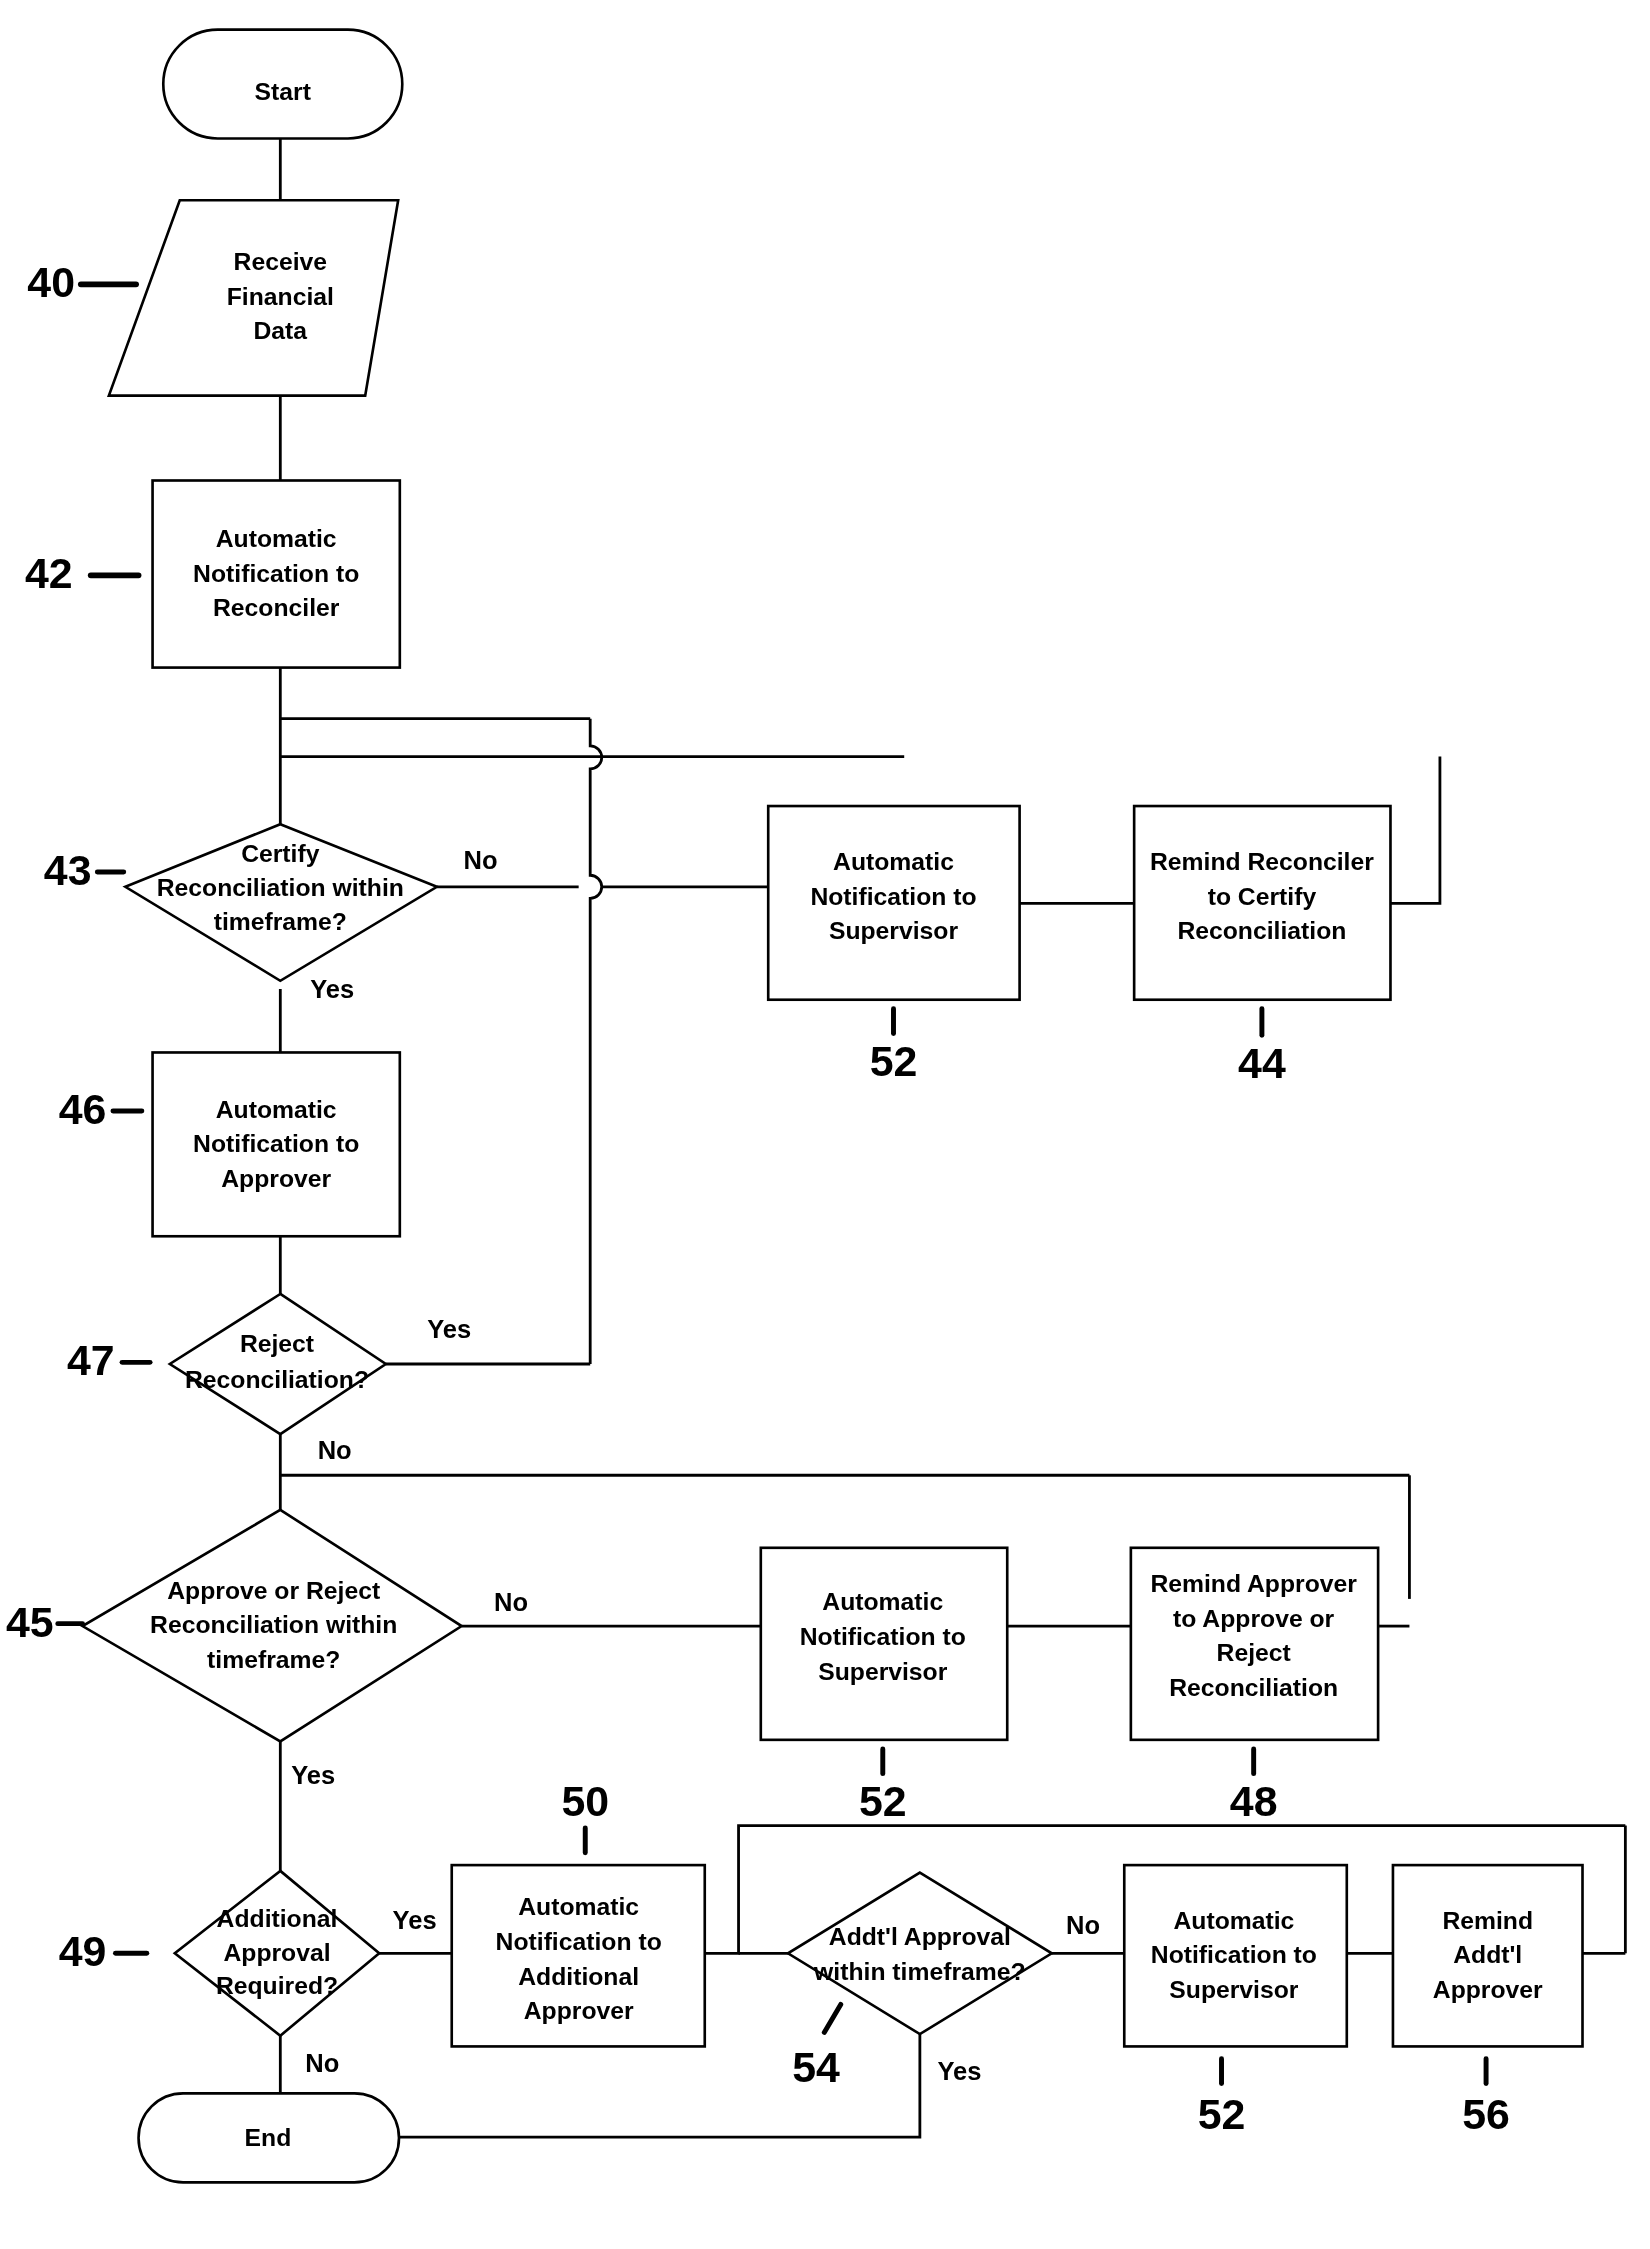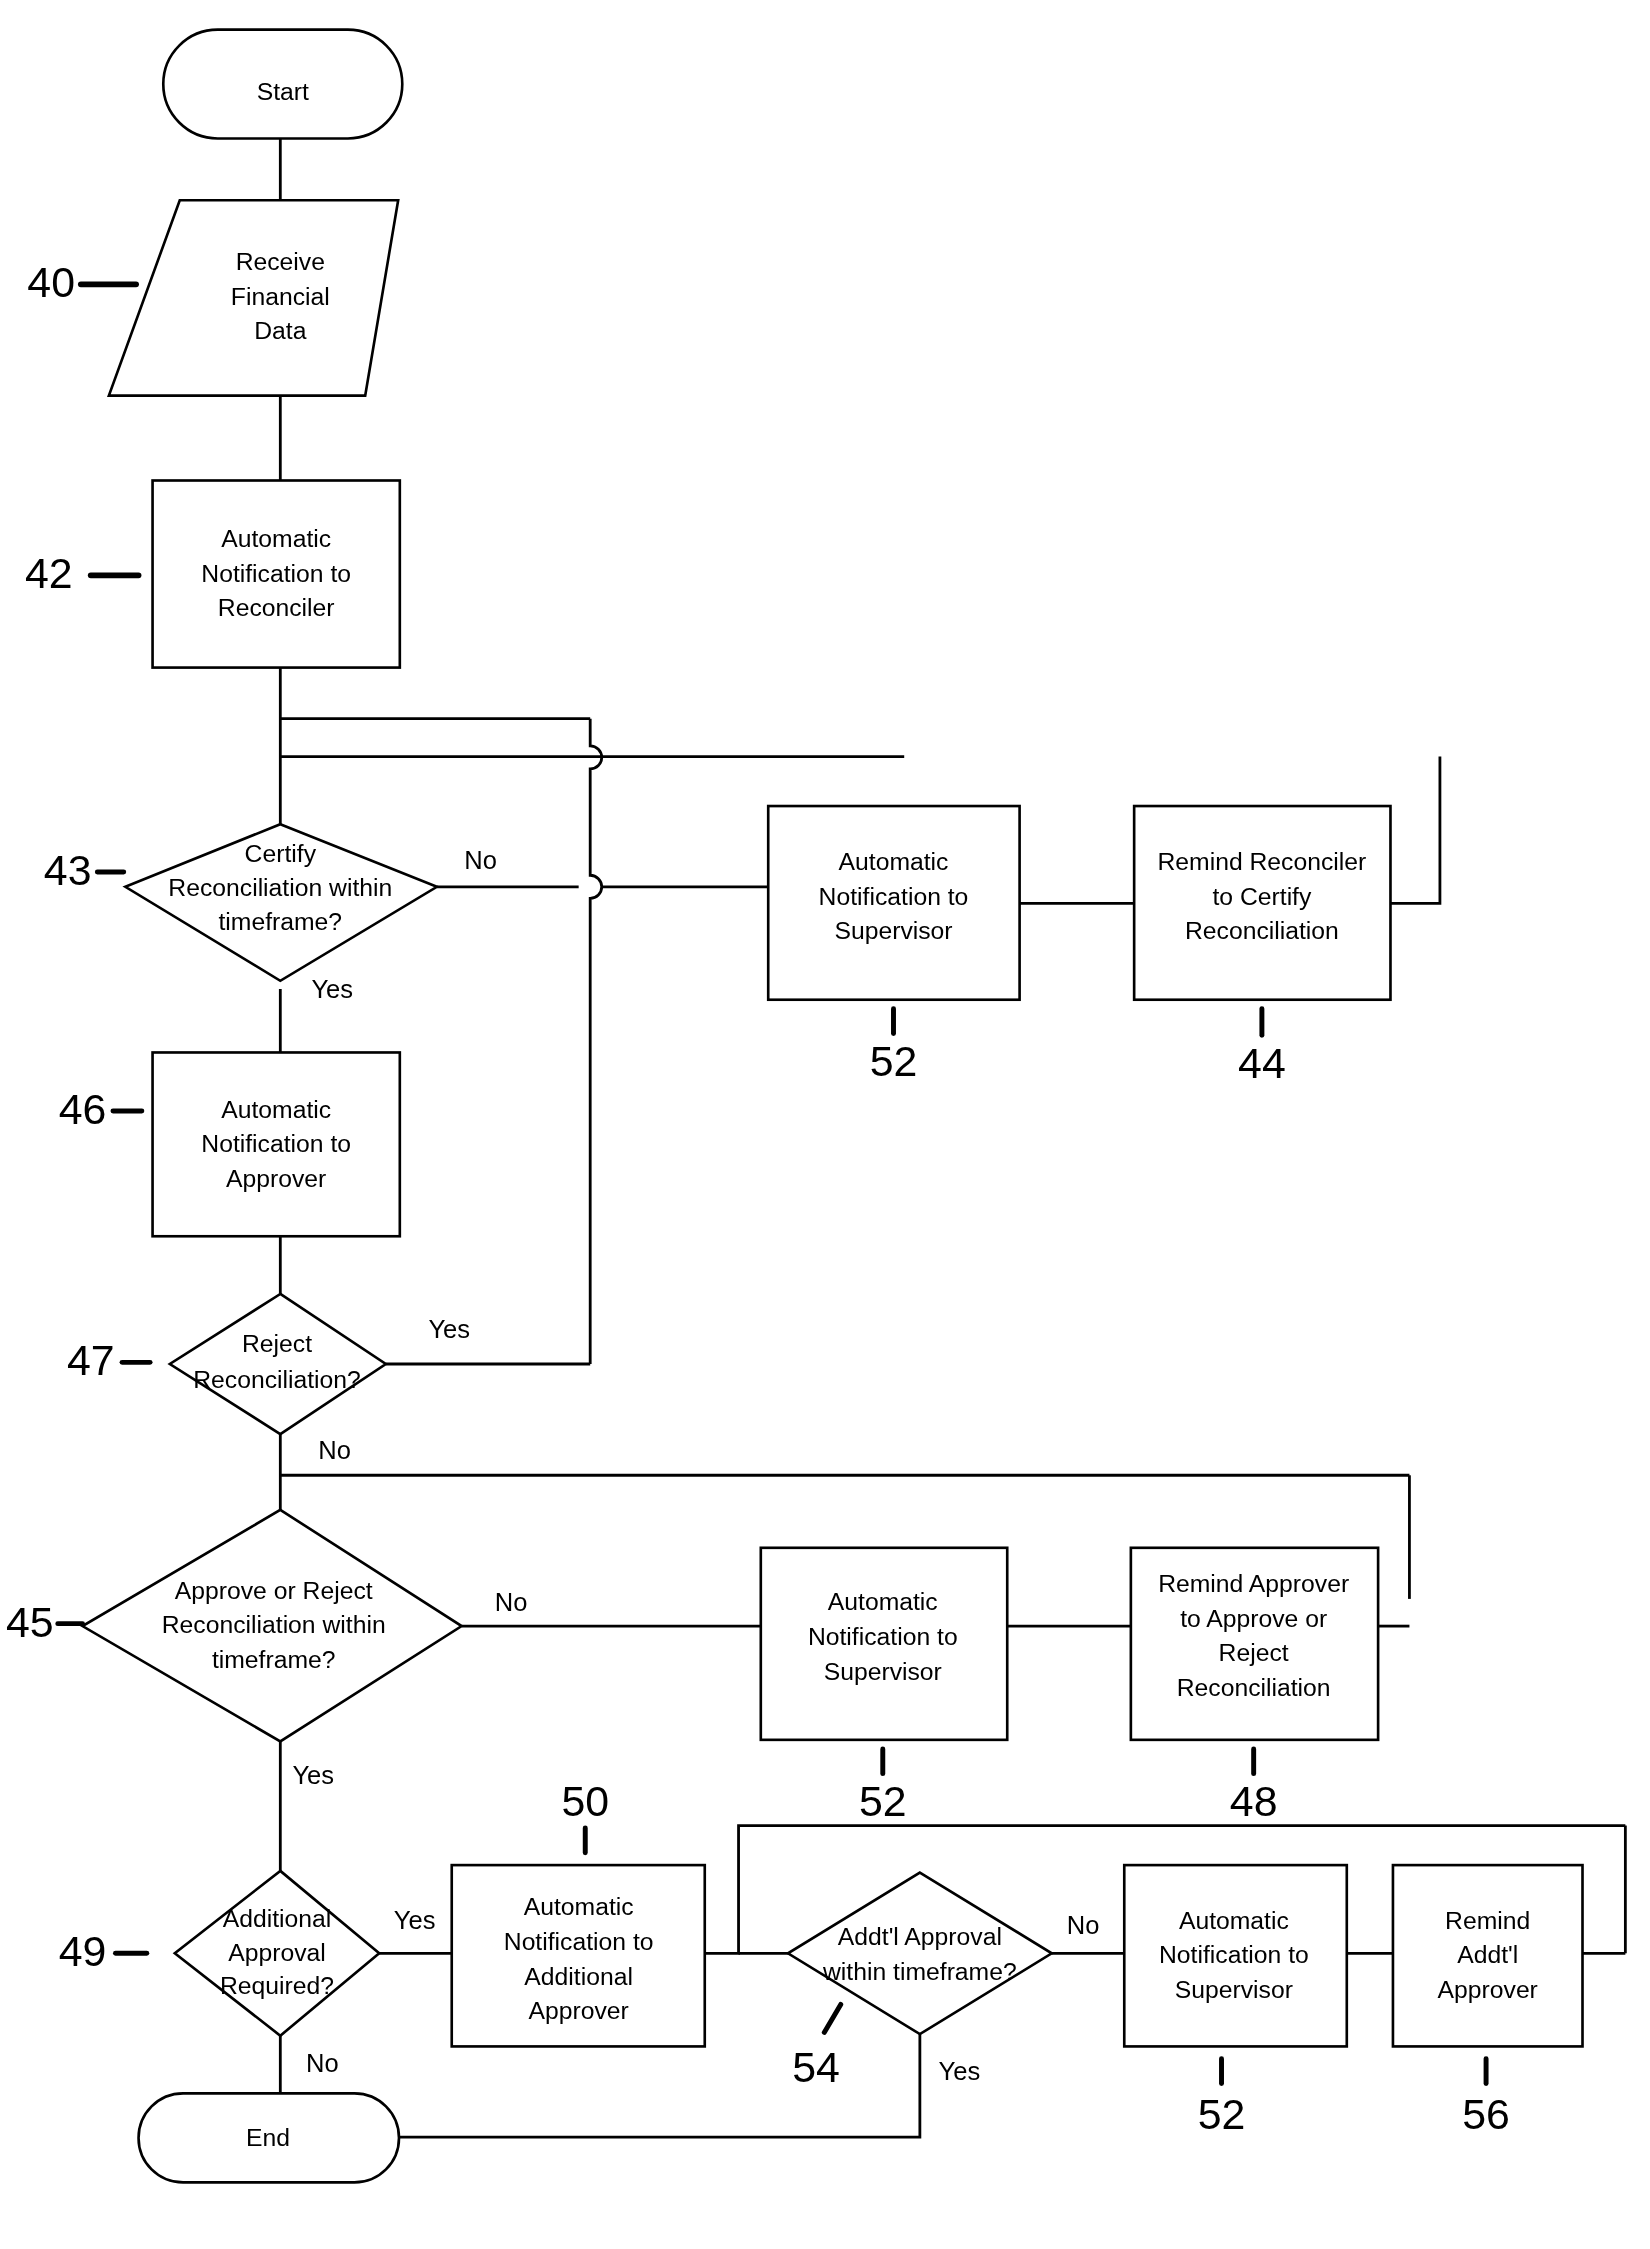--- a/index.html
+++ b/index.html
@@ -12,20 +12,21 @@
     width: 1651px;
     height: 2250px;
     font-family: "Liberation Sans", sans-serif;
     color: #000000;
     overflow: hidden;
   }
   #diagram-root {
     position: relative;
     width: 1562px;
     height: 2250px;
+    font-weight: bold;
   }
   svg#flowchart {
     display: block;
     width: 1651px;
     height: 2250px;
   }
   .shape-outline {
     fill: #ffffff;
     stroke: #000000;
     stroke-width: 3.2;

